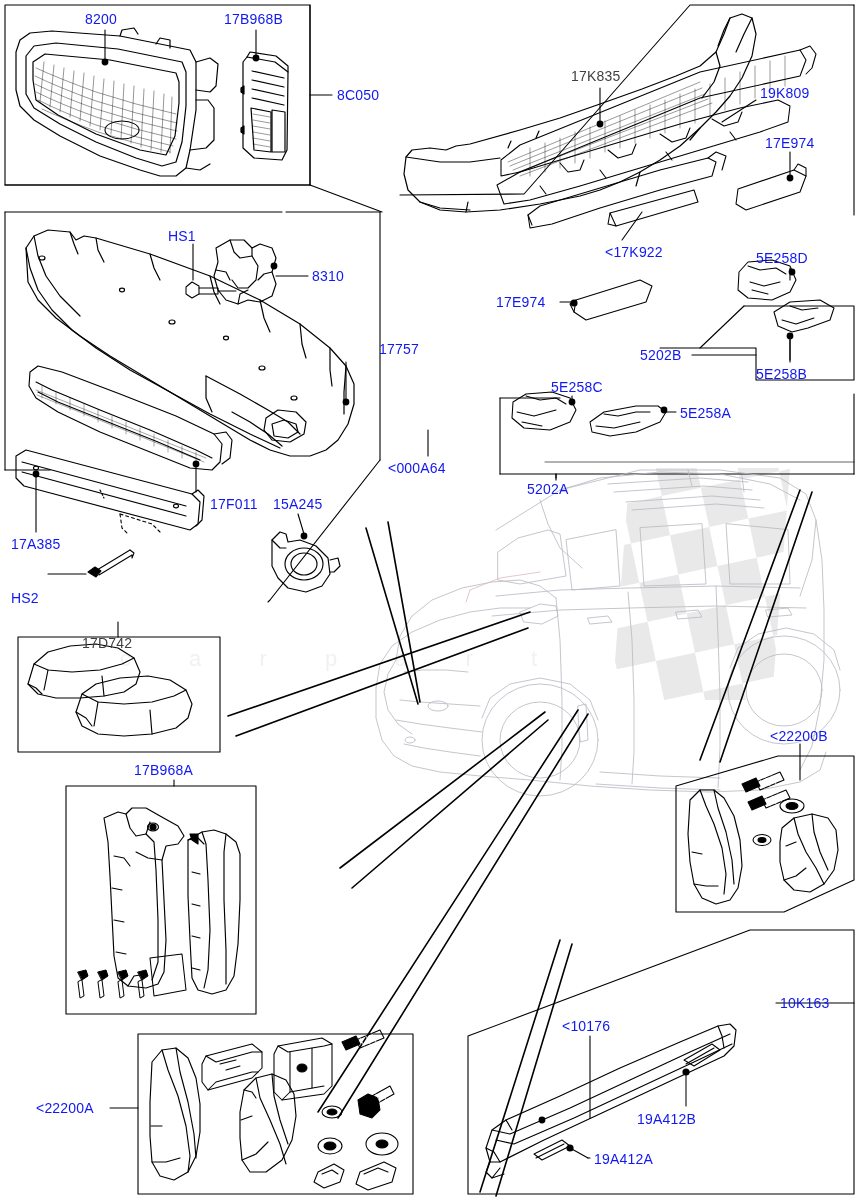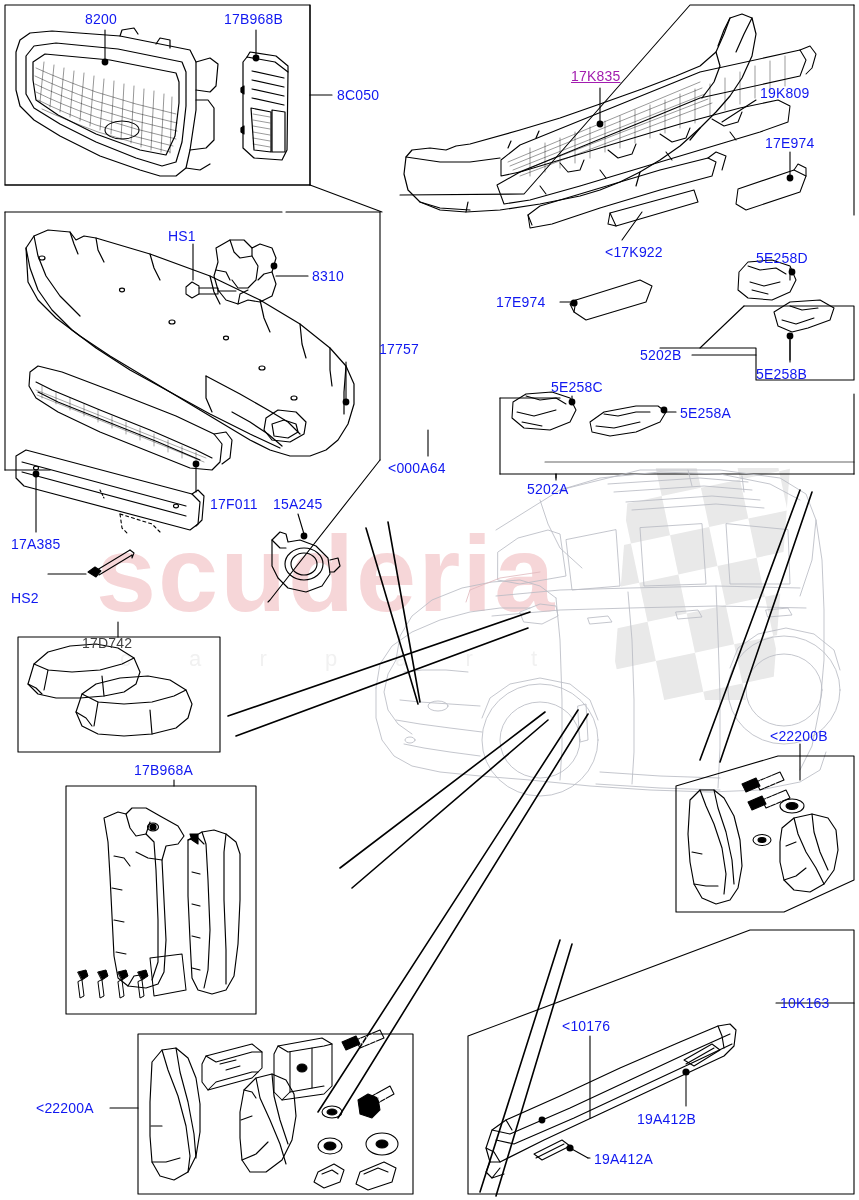--- a/index.html
+++ b/index.html
@@ -46,21 +46,20 @@
           <rect x="760" y="610" width="40" height="40"></rect>
         <rect x="640" y="650" width="40" height="40"></rect>
           <rect x="720" y="650" width="40" height="40"></rect>
           <rect x="800" y="650" width="40" height="40"></rect>
         <rect x="600" y="690" width="40" height="40"></rect>
           <rect x="680" y="690" width="40" height="40"></rect>
           <rect x="760" y="690" width="40" height="40"></rect>
       </g>
     </g>
   </svg>
-  <div class="wm-word noclick" style="left:96px;top:520px;">scuderia</div>
   <div class="wm-sub noclick" style="left:120px;top:648px;">c a r   p a r t</div>
 
   <svg class="layer" viewBox="0 0 859 1200">
     <g fill="none" stroke="#000" stroke-width="1.1" stroke-linejoin="round" stroke-linecap="round">
 
       <rect x="5" y="5" width="305" height="180"></rect>
 
       <g stroke-width="1.2">
         <path d="M16 52 L20 40 L30 33 L52 31 L120 36 L190 50 L196 62
                  L196 110 L190 150 L186 168 L176 176 L160 176 L140 170
@@ -744,21 +743,21 @@
       </g>
       <path d="M588 1158 L590 1158"></path>
 
     </g>
   </svg>
 
   <div id="labels-root">
       <div class="lbl" style="left: 85px; top: 12px; color: rgb(16, 24, 240);">8200</div>
       <div class="lbl" style="left: 224px; top: 12px; color: rgb(16, 24, 240);">17B968B</div>
       <div class="lbl" style="left: 337px; top: 88px; color: rgb(16, 24, 240);">8C050</div>
-      <div class="lbl" style="left: 571px; top: 69px; color: #a21caf; text-decoration: underline;">17K835</div>
+      <div class="lbl" style="left: 571px; top: 69px; color: #404040;">17K835</div>
       <div class="lbl" style="left: 760px; top: 86px; color: rgb(16, 24, 240);">19K809</div>
       <div class="lbl" style="left: 765px; top: 136px; color: rgb(16, 24, 240);">17E974</div>
       <div class="lbl" style="left: 563px; top: 245px; color: rgb(16, 24, 240); margin-left: 42px;">&lt;17K922</div>
       <div class="lbl" style="left: 756px; top: 251px; color: rgb(16, 24, 240);">5E258D</div>
       <div class="lbl" style="left: 496px; top: 295px; color: rgb(16, 24, 240);">17E974</div>
       <div class="lbl" style="left: 640px; top: 348px; color: rgb(16, 24, 240);">5202B</div>
       <div class="lbl" style="left: 756px; top: 367px; color: rgb(16, 24, 240);">5E258B</div>
       <div class="lbl" style="left: 551px; top: 380px; color: rgb(16, 24, 240);">5E258C</div>
       <div class="lbl" style="left: 680px; top: 406px; color: rgb(16, 24, 240);">5E258A</div>
       <div class="lbl" style="left: 388px; top: 461px; color: rgb(16, 24, 240);">&lt;000A64</div>

